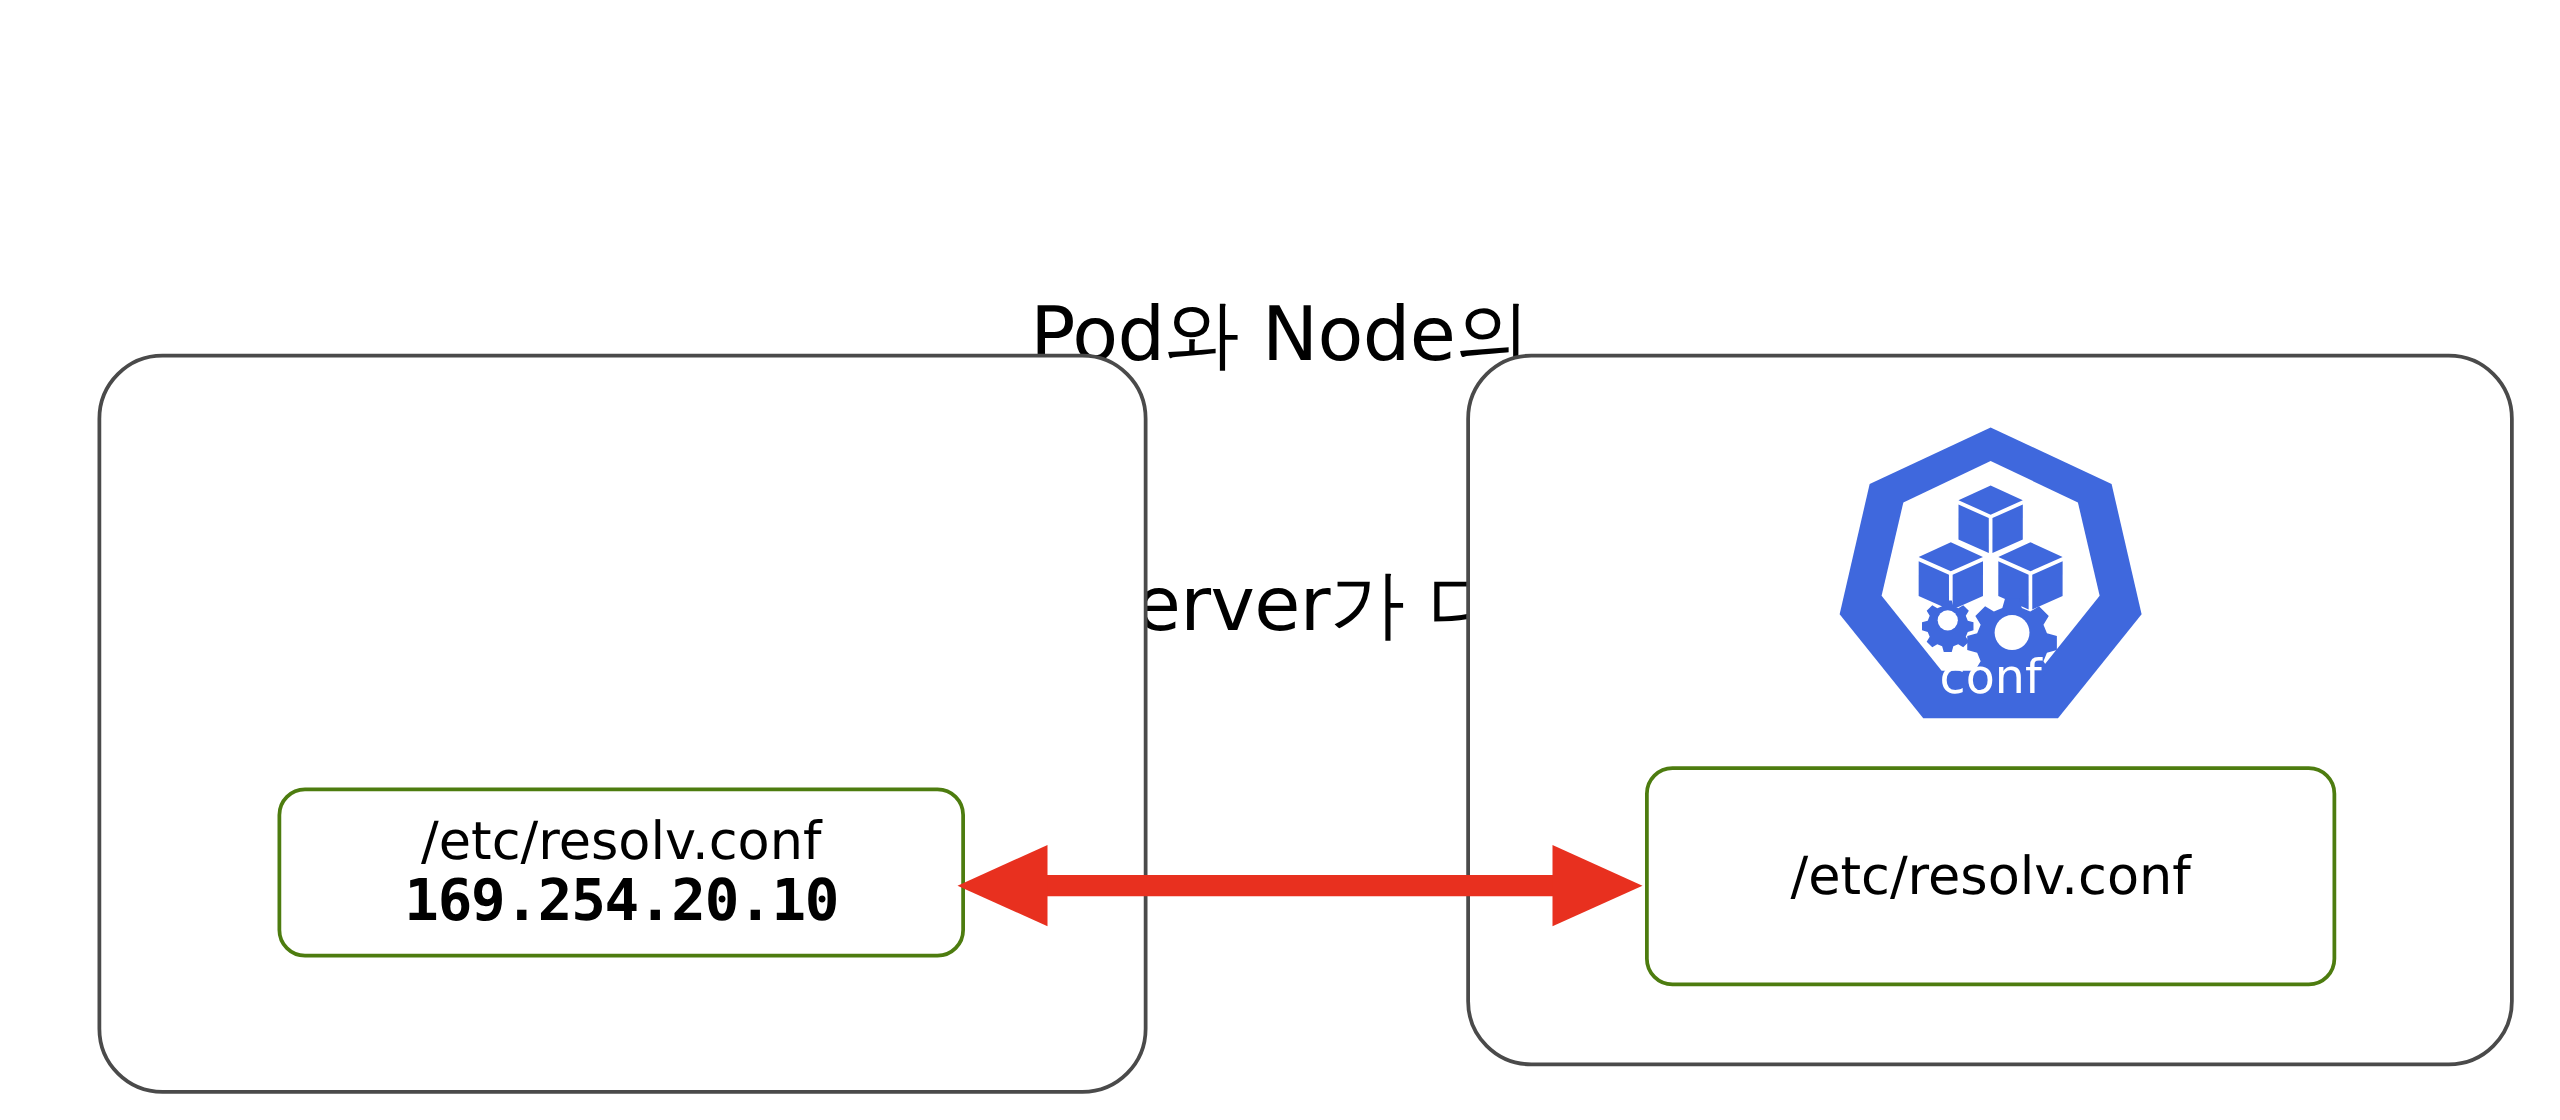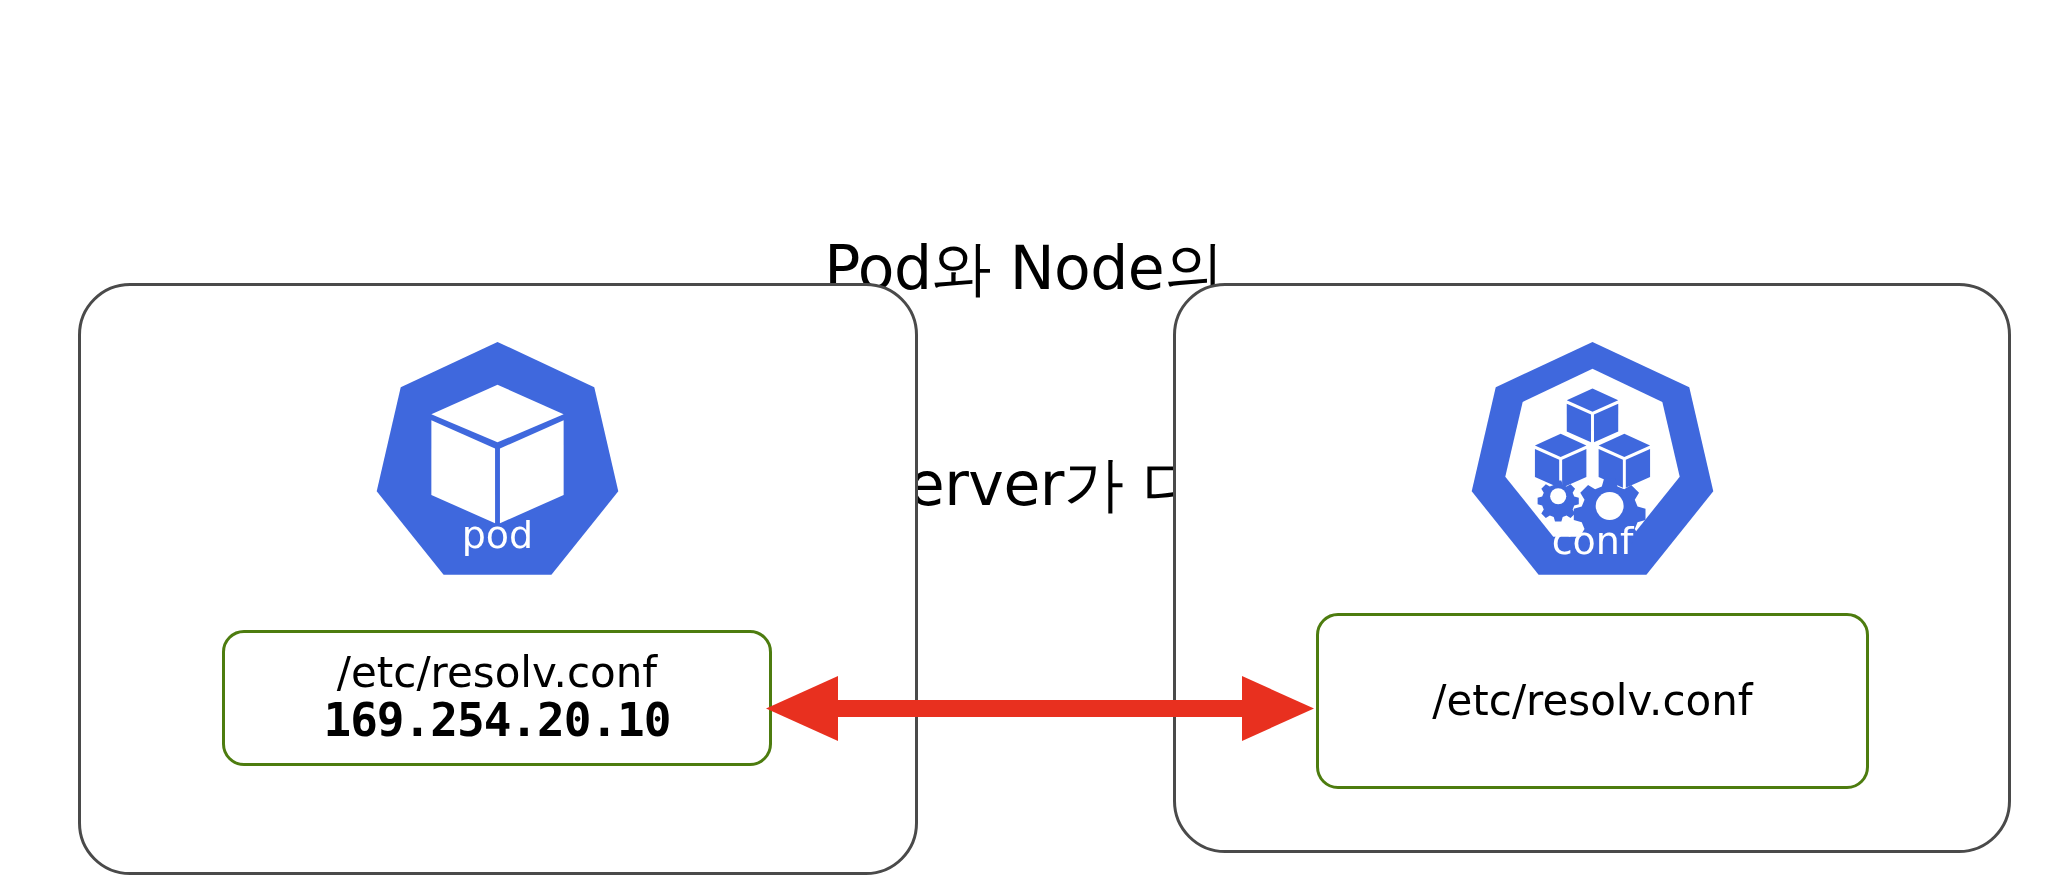--- a/index.html
+++ b/index.html
@@ -147,33 +147,20 @@
 
 <div id="canvas">
 
   <div class="title">
     <span class="title-line">Pod와 Node의</span>
     <span class="title-line">nameserver가 다르다.</span>
   </div>
 
   <div class="container-box" id="pod-container"></div>
 
-  <div class="k8s-icon" id="pod-icon">
-    <svg viewBox="0 0 100 100" xmlns="http://www.w3.org/2000/svg" aria-hidden="true">
-
-      <polygon points="50,2 89.5,20.5 99.3,63 72,97 28,97 0.7,63 10.5,20.5" fill="#3f68dd"></polygon>
-
-      <polygon points="50,19.5 77,31.5 50,43 23,31.5" fill="#ffffff"></polygon>
-
-      <polygon points="23,34 49,45.5 49,76 23,64.5" fill="#ffffff"></polygon>
-
-      <polygon points="51,45.5 77,34 77,64.5 51,76" fill="#ffffff"></polygon>
-    </svg>
-    <div class="icon-caption">pod</div>
-  </div>
 
   <div class="resolv-card" id="pod-resolv">
     <div class="resolv-path">/etc/resolv.conf</div>
     <div class="resolv-ip">169.254.20.10</div>
   </div>
 
   <div class="container-box" id="node-container"></div>
 
   <div class="k8s-icon" id="node-icon">
     <svg viewBox="0 0 100 100" xmlns="http://www.w3.org/2000/svg" aria-hidden="true">

